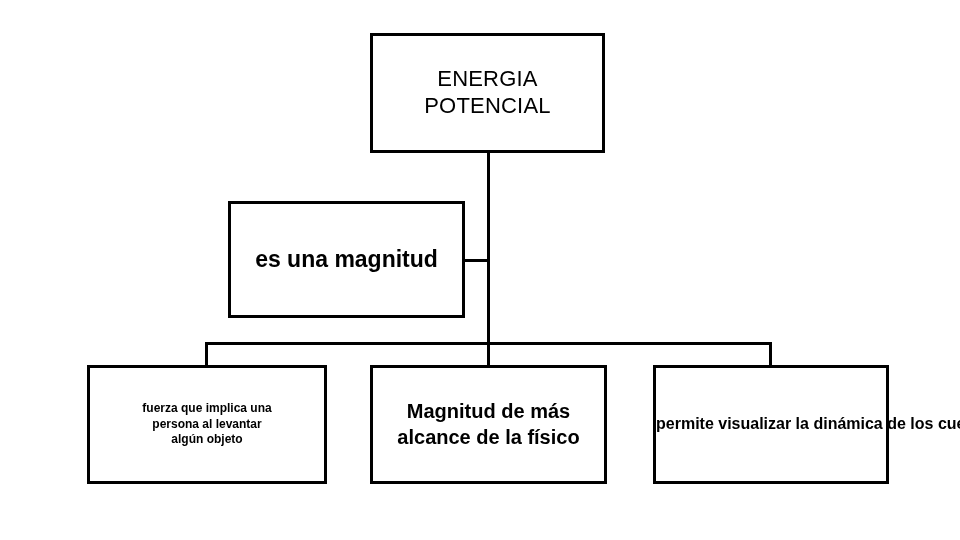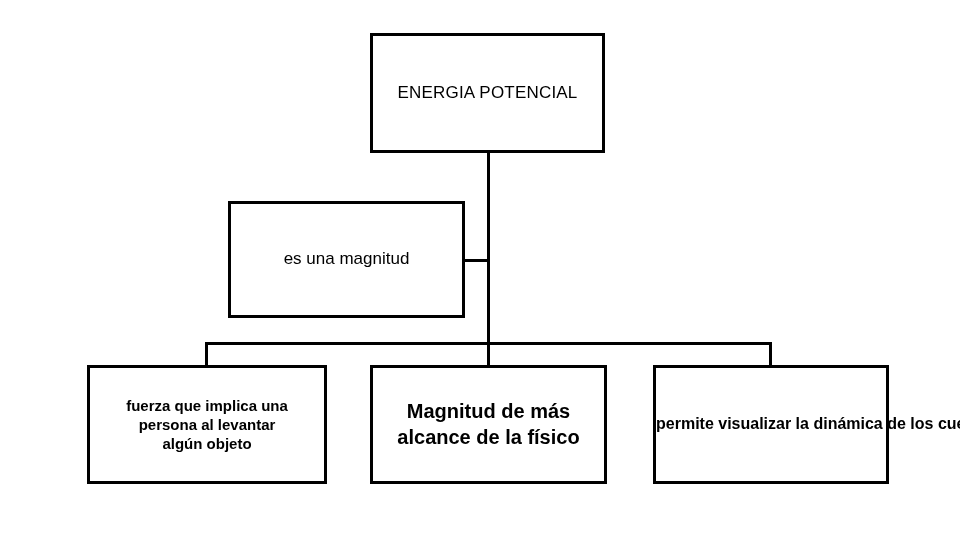--- a/index.html
+++ b/index.html
@@ -83,44 +83,44 @@
   
   #node-root {
     left: 370px;
     top: 33px;
     width: 235px;
     height: 120px;
   }
   #node-root .node-text {
     font-family: "Liberation Sans", sans-serif;
     font-weight: 400;
-    font-size: 17px;
+    font-size: 22px;
     letter-spacing: 0.2px;
   }
 
   
   #node-magnitud {
     left: 228px;
     top: 201px;
     width: 237px;
     height: 117px;
   }
   #node-magnitud .node-text {
-    font-weight: 400;
-    font-size: 17px;
+    font-weight: 700;
+    font-size: 23px;
   }
 
   
   .leaf {
     top: 365px;
     height: 119px;
   }
   .leaf .node-text {
     font-weight: 700;
-    font-size: 15px;
+    font-size: 12px;
     line-height: 1.28;
   }
   #node-leaf-1 {
     left: 87px;
     width: 240px;
   }
   #node-leaf-2 {
     left: 370px;
     width: 237px;
   }

